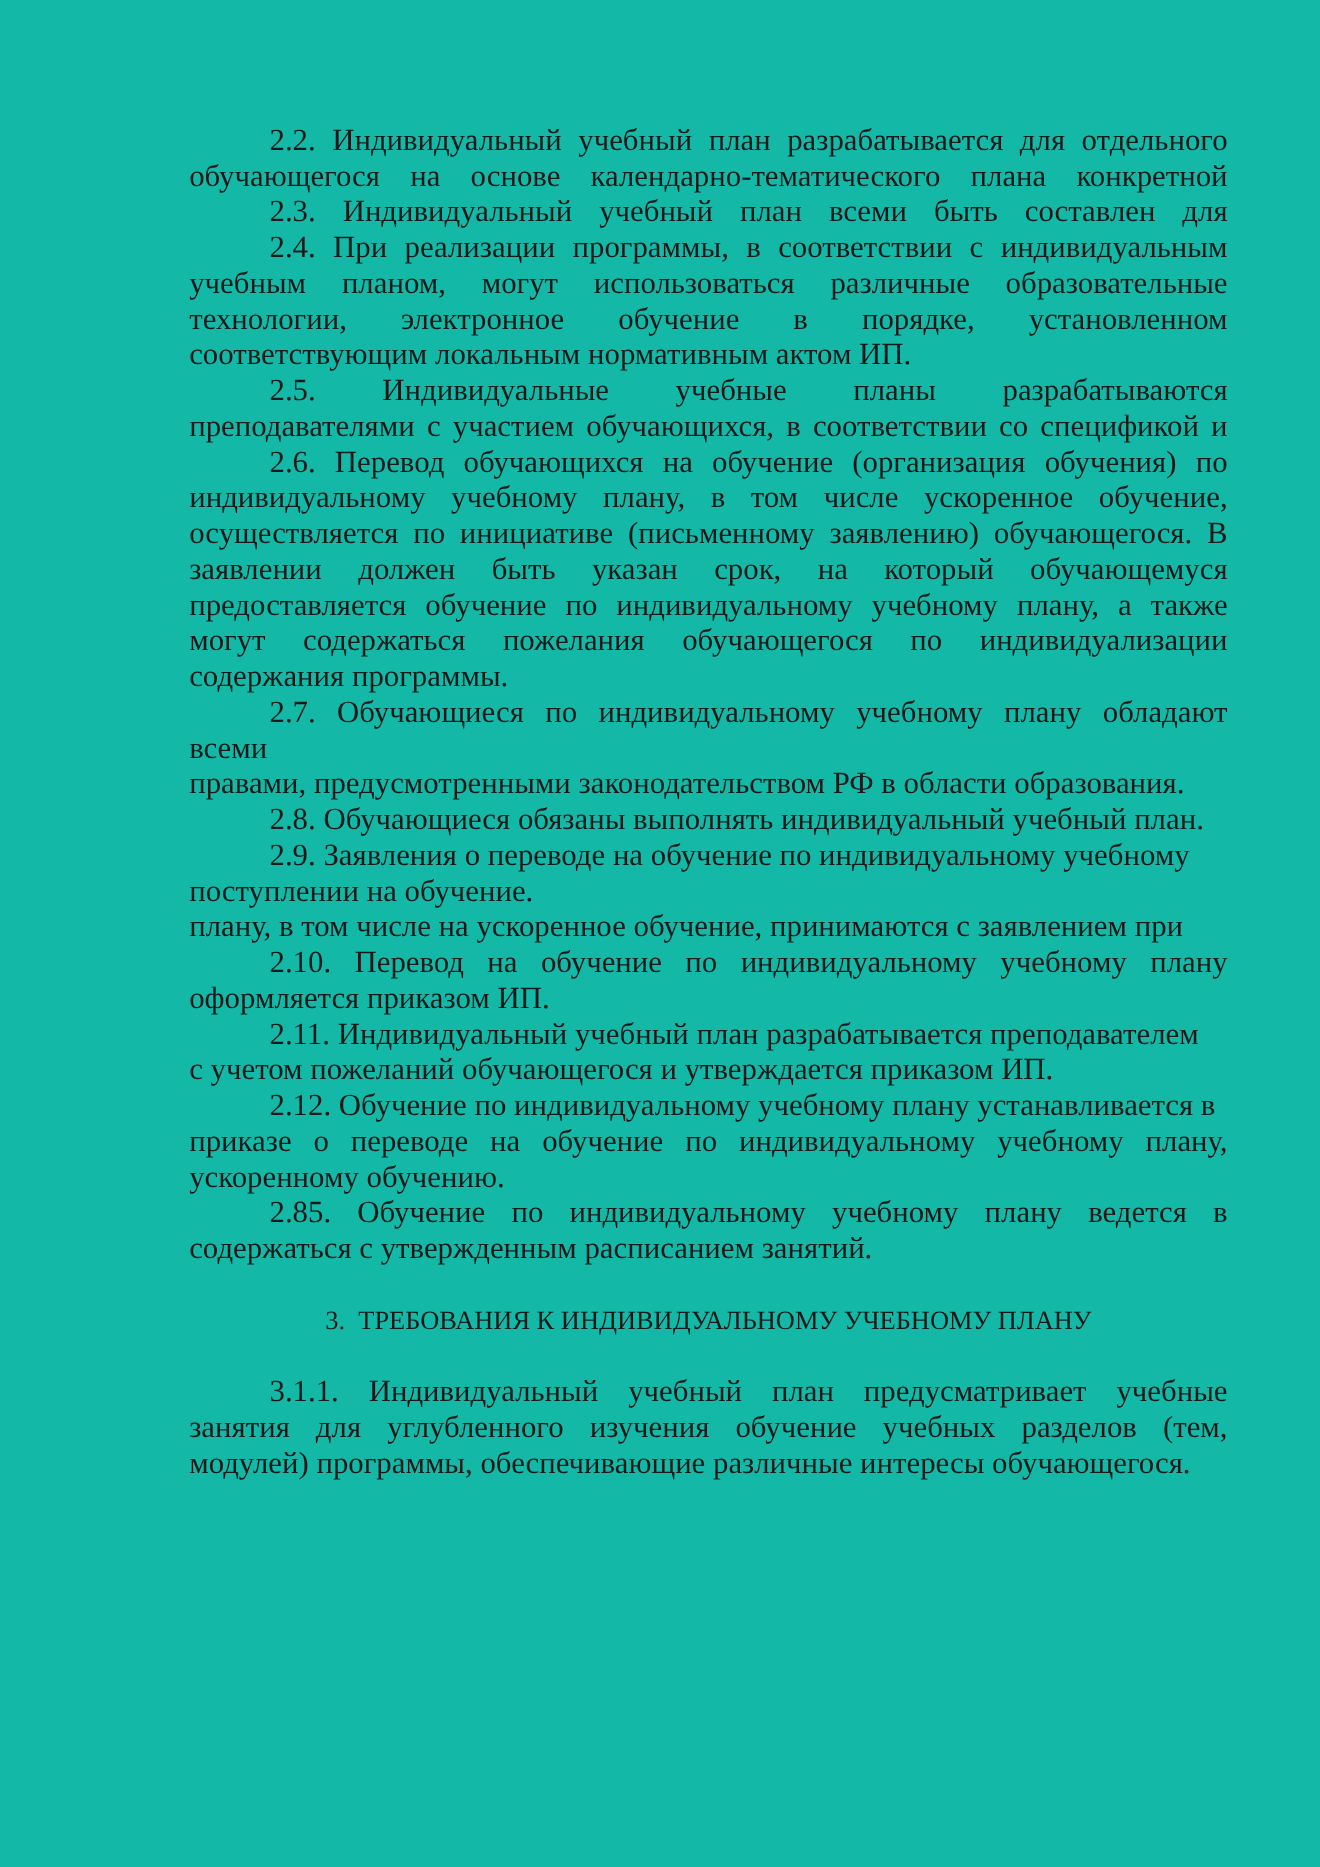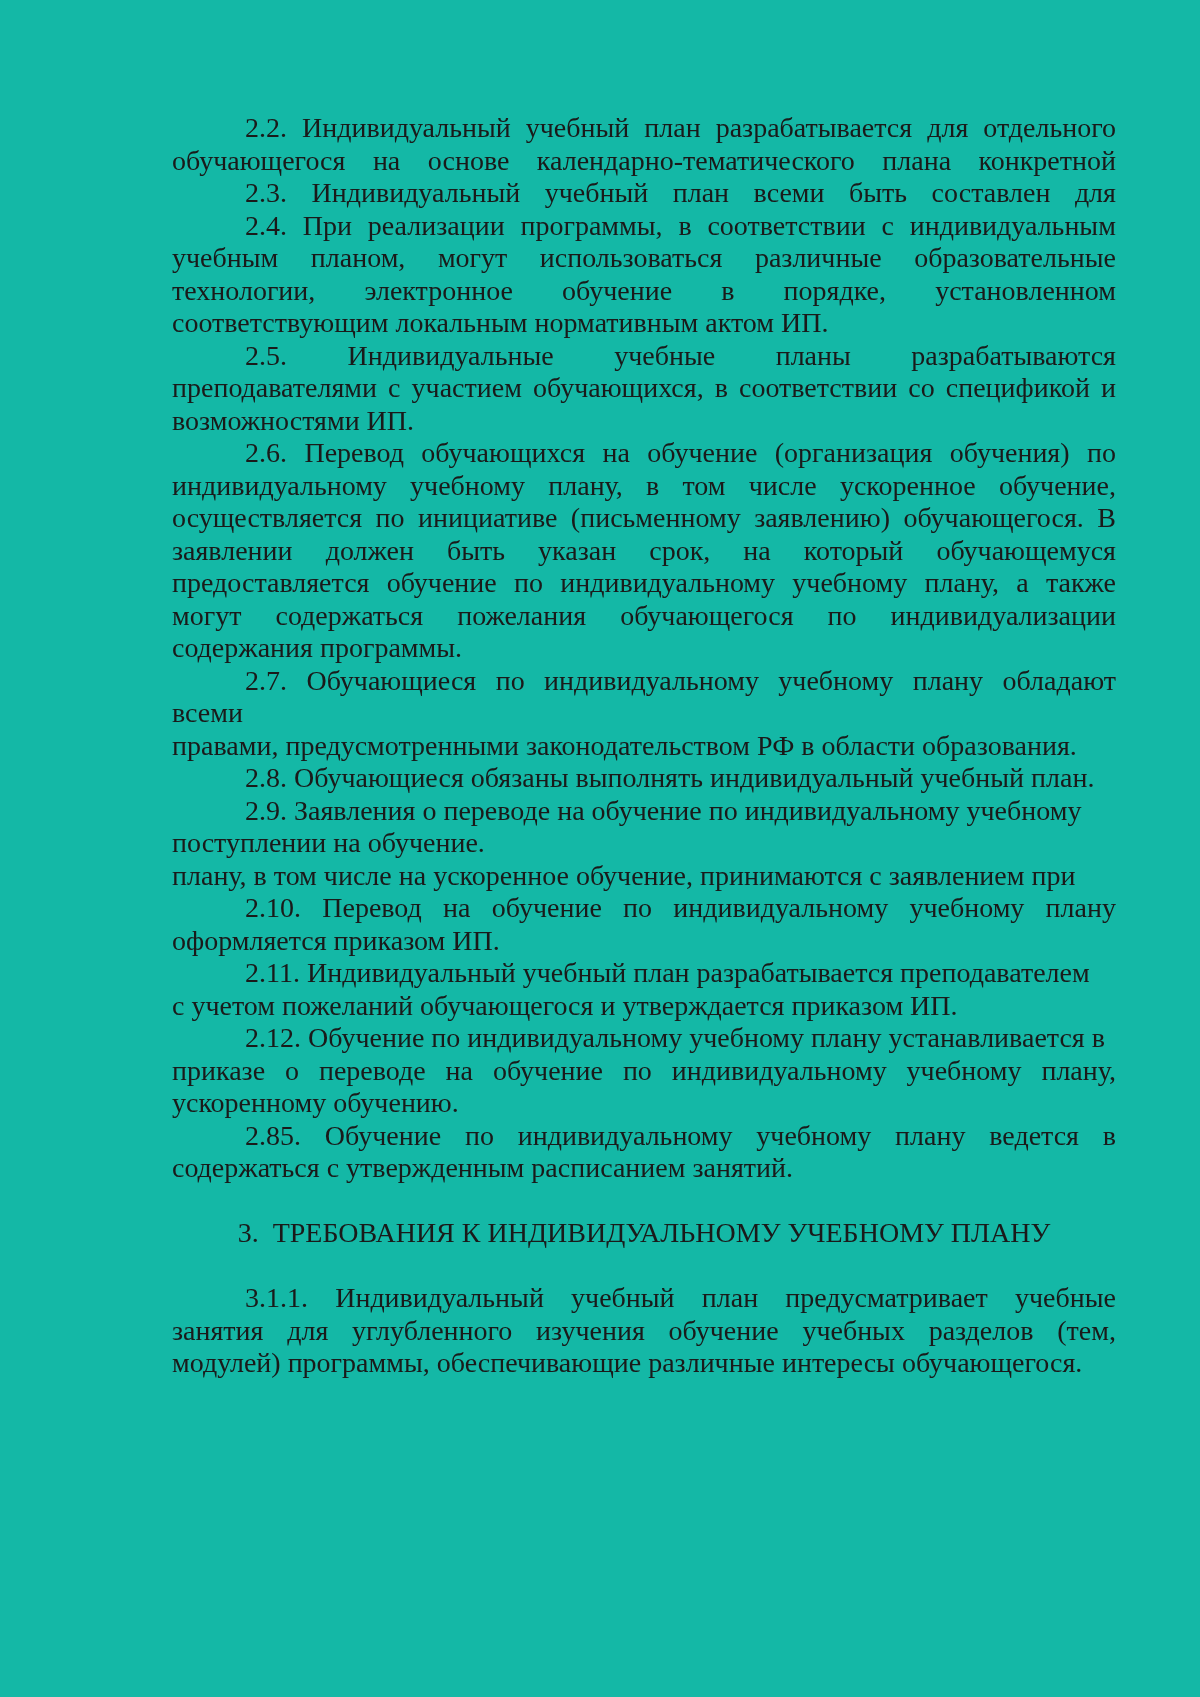--- a/index.html
+++ b/index.html
@@ -35,21 +35,21 @@
   }
   .line.justify {
     display: flex;
     flex-wrap: nowrap;
     justify-content: space-between;
   }
   .heading {
     margin: 32.5px 0;
     height: 32.5px;
     line-height: 32.5px;
-    font-size: 28px;
+    font-size: 24px;
     font-weight: normal;
     text-align: center;
     white-space: nowrap;
   }
 </style>
 </head>
 <body>
 
 <div class="page">
   <div id="section-2">
@@ -125,21 +125,20 @@
           <span>преподавателями</span>
           <span>с</span>
           <span>участием</span>
           <span>обучающихся,</span>
           <span>в</span>
           <span>соответствии</span>
           <span>со</span>
           <span>спецификой</span>
           <span>и</span>
         </div>
-        <div class="line">возможностями ИП.</div>
       </div>
       <div class="para">
         <div class="line indent justify">
           <span>2.6.</span>
           <span>Перевод</span>
           <span>обучающихся</span>
           <span>на</span>
           <span>обучение</span>
           <span>(организация</span>
           <span>обучения)</span>

